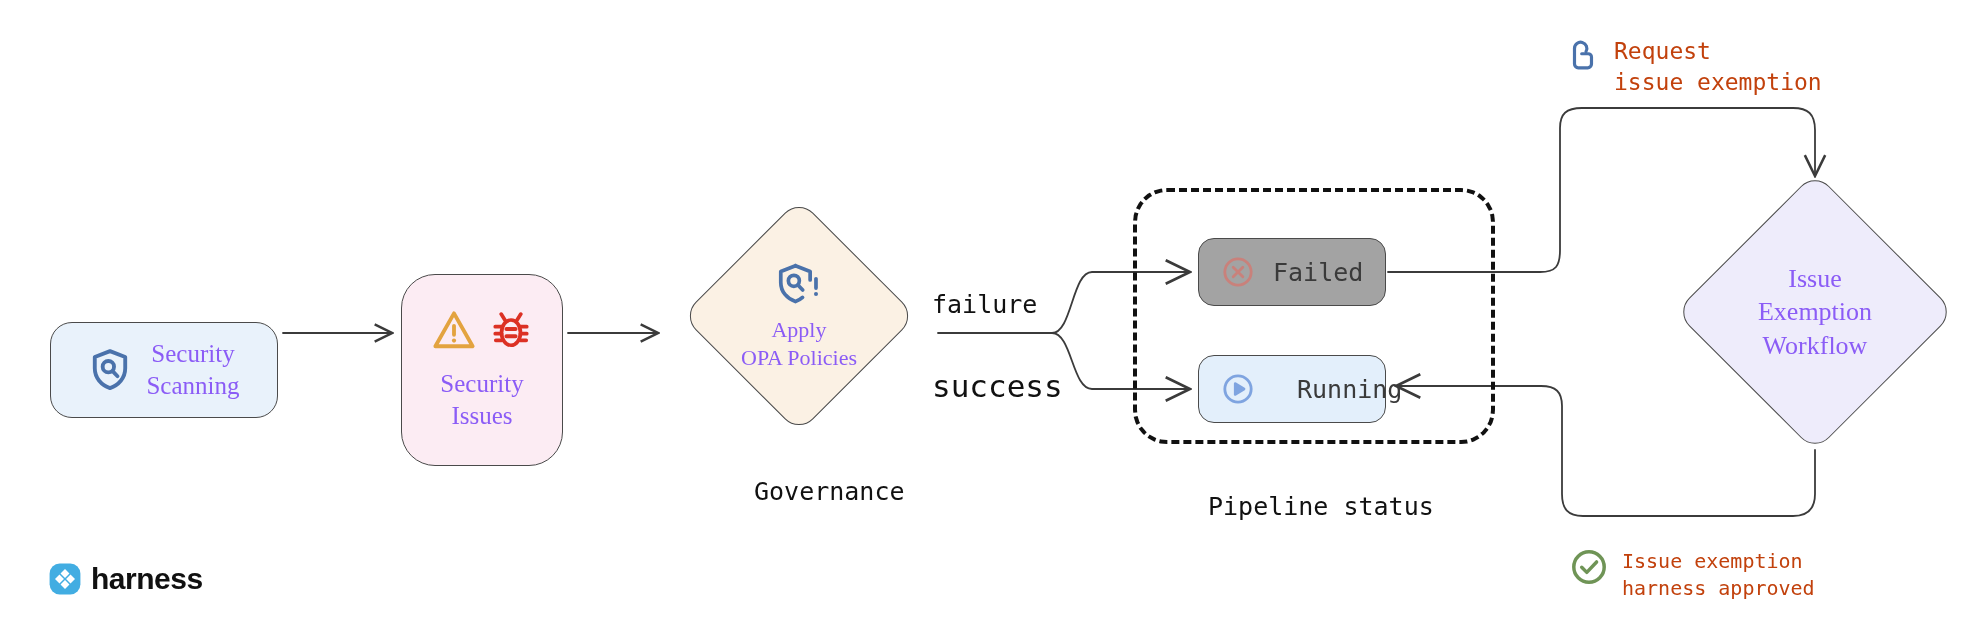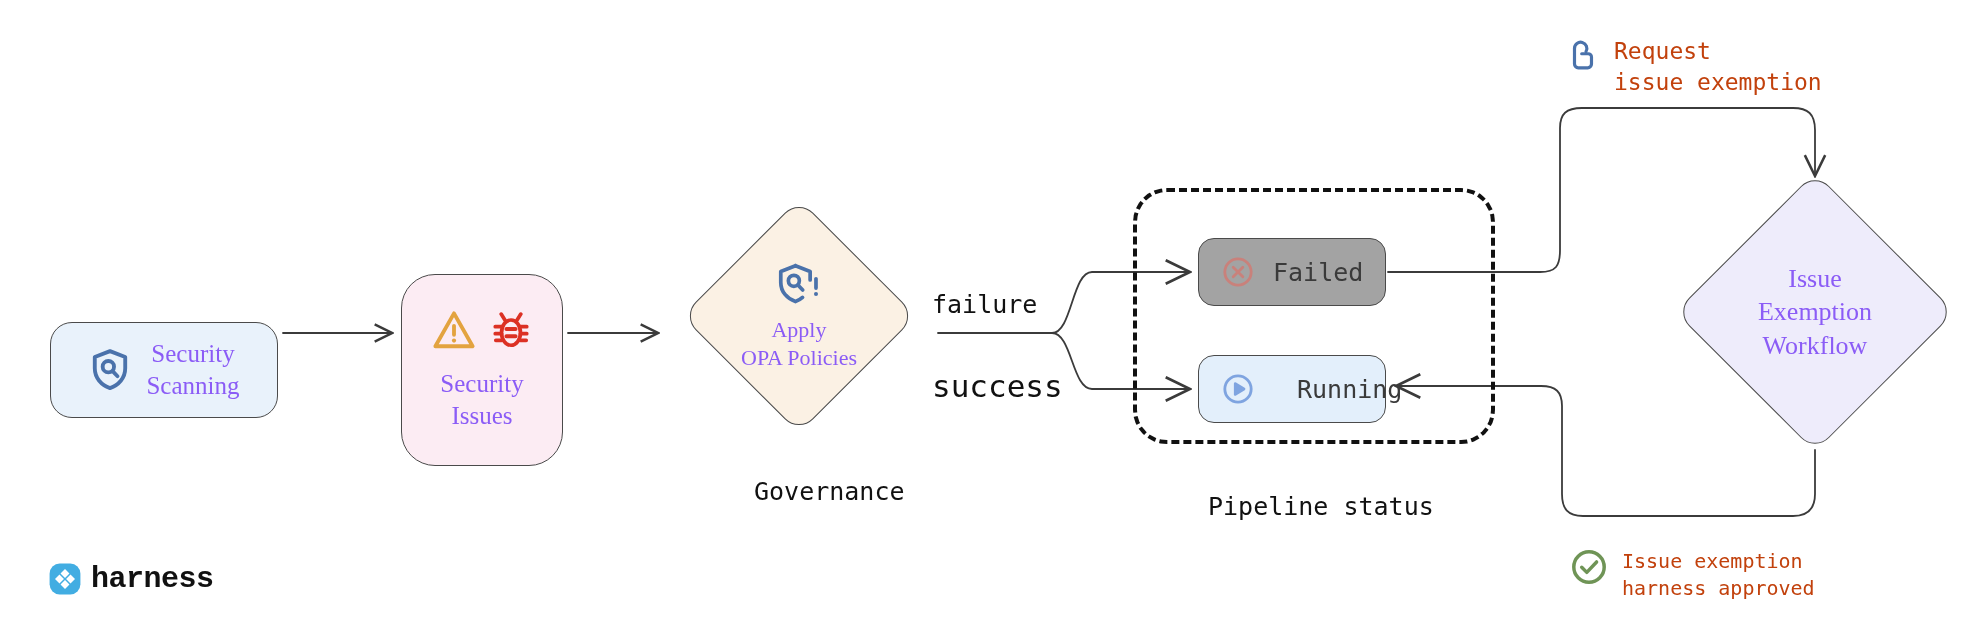--- a/index.html
+++ b/index.html
@@ -189,21 +189,21 @@
   
   #harness-logo {
     position: absolute;
     left: 48px; top: 562px;
     display: flex;
     flex-direction: row;
     align-items: center;
     gap: 9px;
   }
   #harness-logo .wordmark {
-    font-family: Liberation Mono, monospace;
+    font-family: Liberation Sans, sans-serif;
     font-size: 30px;
     font-weight: 700;
     color: #111111;
     letter-spacing: -0.5px;
   }
   .svg-ico { display: block; }
 </style>
 </head>
 <body>
 

